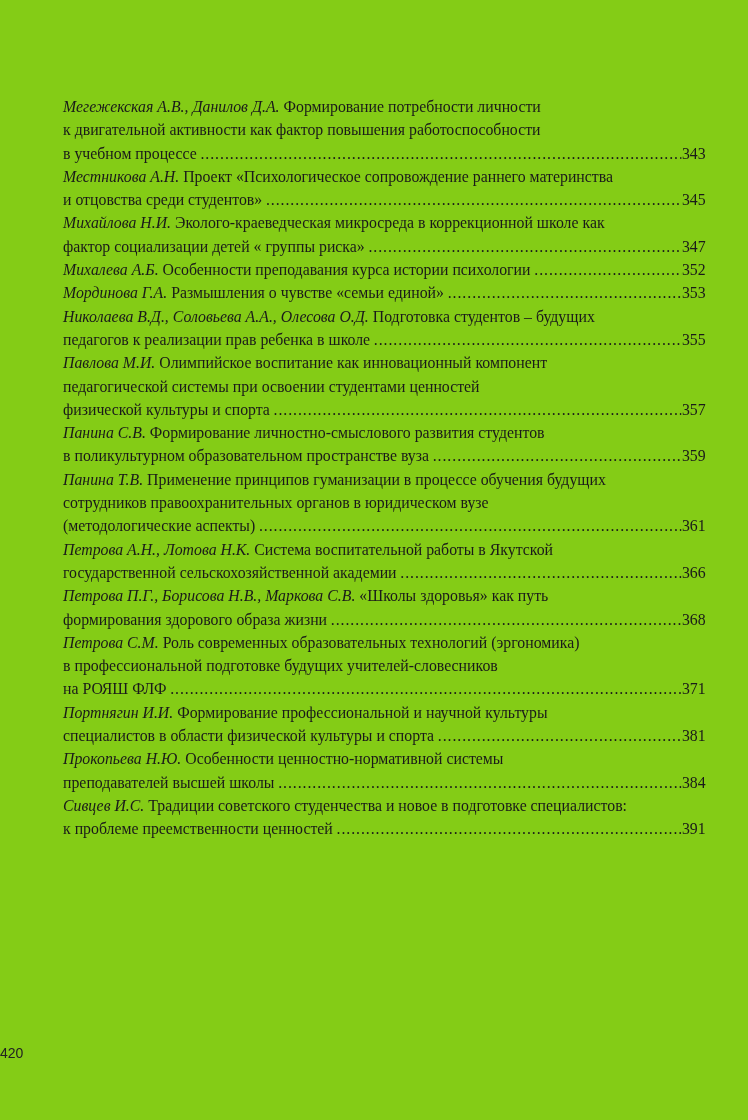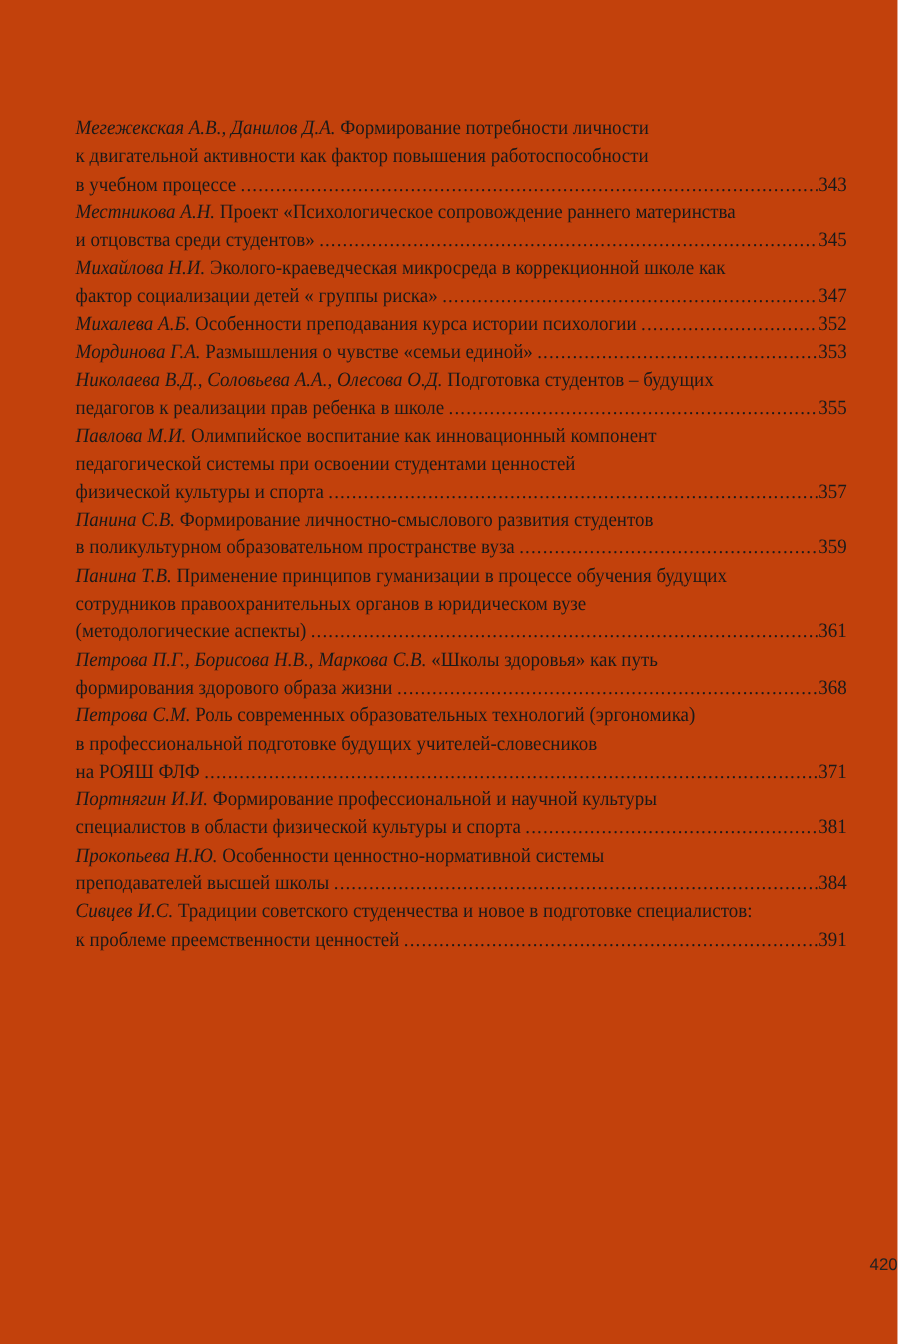--- a/index.html
+++ b/index.html
@@ -1,24 +1,24 @@
 <!DOCTYPE html>
 <html><head>
 <meta charset="utf-8">
 <style>
   html, body { margin: 0; padding: 0; background: #ffffff; }
   body { width: 748px; height: 1120px; position: relative; overflow: hidden; }
-  .page { position: absolute; left: 0; top: 0; width: 748px; height: 1120px; background: #c2410c; }
+  .page { position: absolute; left: 0; top: 0; width: 748px; height: 1120px; background: #84cc16; }
   .toc { position: absolute; left: 63px; top: 95px; width: 643px; font-family: "Liberation Serif", serif; font-size: 17px; color: #1a1a1a; }
   .line { height: 23.3px; line-height: 23.3px; white-space: nowrap; display: flex; align-items: baseline; transform: scaleX(0.93); transform-origin: left center; width: 691px; }
   .auth { font-style: italic; }
   .dots { flex: 1 1 auto; overflow: hidden; white-space: nowrap; margin: 0 1px 0 4px; letter-spacing: 1px; }
   .dots::after { content: "........................................................................................................................................................................................................"; }
   .pg { flex: 0 0 auto; }
-  .page-num { position: absolute; left: 0; width: 748px; top: 1045px; text-align: right; font-family: "Liberation Sans", sans-serif; font-size: 14px; color: #222; }
+  .page-num { position: absolute; left: 0; width: 748px; top: 1045px; text-align: left; font-family: "Liberation Sans", sans-serif; font-size: 14px; color: #222; }
 </style>
 </head>
 <body>
 
 <div class="page">
   <div class="toc" id="toc">
       <div>
         <div class="line">
           <span class="auth">Мегежекская А.В., Данилов Д.А.</span>
           <span style="white-space: pre;"> Формирование потребности личности</span>
@@ -115,20 +115,31 @@
           <span style="white-space: pre;">сотрудников правоохранительных органов в юридическом вузе</span>
         </div>
         <div class="line">
           <span style="white-space: pre;">(методологические аспекты)</span>
           <span class="dots"></span>
           <span class="pg">361</span>
         </div>
       </div>
       <div>
         <div class="line">
+          <span class="auth">Петрова А.Н., Лотова Н.К.</span>
+          <span style="white-space: pre;"> Система воспитательной работы в Якутской</span>
+        </div>
+        <div class="line">
+          <span style="white-space: pre;">государственной сельскохозяйственной академии</span>
+          <span class="dots"></span>
+          <span class="pg">366</span>
+        </div>
+      </div>
+      <div>
+        <div class="line">
           <span class="auth">Петрова П.Г., Борисова Н.В., Маркова С.В.</span>
           <span style="white-space: pre;"> «Школы здоровья» как путь</span>
         </div>
         <div class="line">
           <span style="white-space: pre;">формирования здорового образа жизни</span>
           <span class="dots"></span>
           <span class="pg">368</span>
         </div>
       </div>
       <div>

